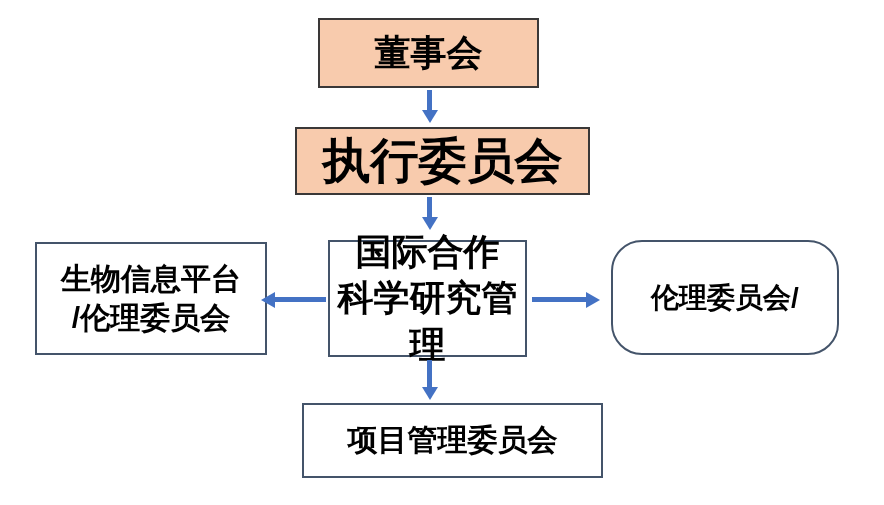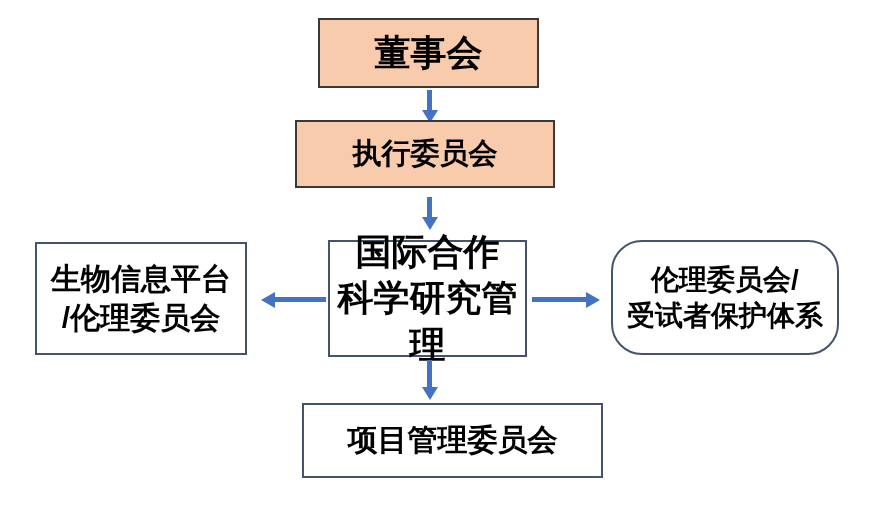--- a/index.html
+++ b/index.html
@@ -31,23 +31,23 @@
     font-weight: bold;
     background: var(--node-fill);
     border: 2px solid var(--node-border);
     line-height: 1.28;
   }
   .node.highlight {
     background: var(--highlight-fill);
     border: 2px solid var(--highlight-border);
   }
   .node-board  { left: 318px; top: 18px;  width: 221px; height: 70px;  font-size: 36px; }
-  .node-exec   { left: 295px; top: 120px; width: 260px; height: 68px;  font-size: 29px; }
+  .node-exec   { left: 295px; top: 127px; width: 295px; height: 68px;  font-size: 48px; }
   .node-center { left: 328px; top: 240px; width: 199px; height: 117px; font-size: 36px; }
-  .node-left   { left: 35px;  top: 242px; width: 212px; height: 113px; font-size: 30px; }
+  .node-left   { left: 35px;  top: 242px; width: 232px; height: 113px; font-size: 30px; }
   .node-right  { left: 611px; top: 240px; width: 228px; height: 115px; font-size: 28px; border-radius: 31px; }
   .node-bottom { left: 281px; top: 403px; width: 301px; height: 75px;  font-size: 30px; margin-left: 21px; }
 
   .arrow { position: absolute; }
   .shaft-v { position: absolute; width: 5px; background: var(--arrow); left: 0; }
   .shaft-h { position: absolute; height: 5px; background: var(--arrow); top: 0; }
   .head-down {
     position: absolute; width: 0; height: 0;
     border-left: 8px solid transparent; border-right: 8px solid transparent;
     border-top: 13px solid var(--arrow);
@@ -126,21 +126,20 @@
     <span>科学研究管理</span>
   </div>
 
   <div class="arrow arrow-right">
     <div class="shaft-h"></div>
     <div class="head-right"></div>
   </div>
 
   <div class="node node-right">
     <span>伦理委员会/</span>
-    <span>受试者保护体系</span>
   </div>
 
   <div class="arrow arrow-v3">
     <div class="shaft-v"></div>
     <div class="head-down"></div>
   </div>
 
   <div class="node node-bottom">
     <span>项目管理委员会</span>
   </div>

